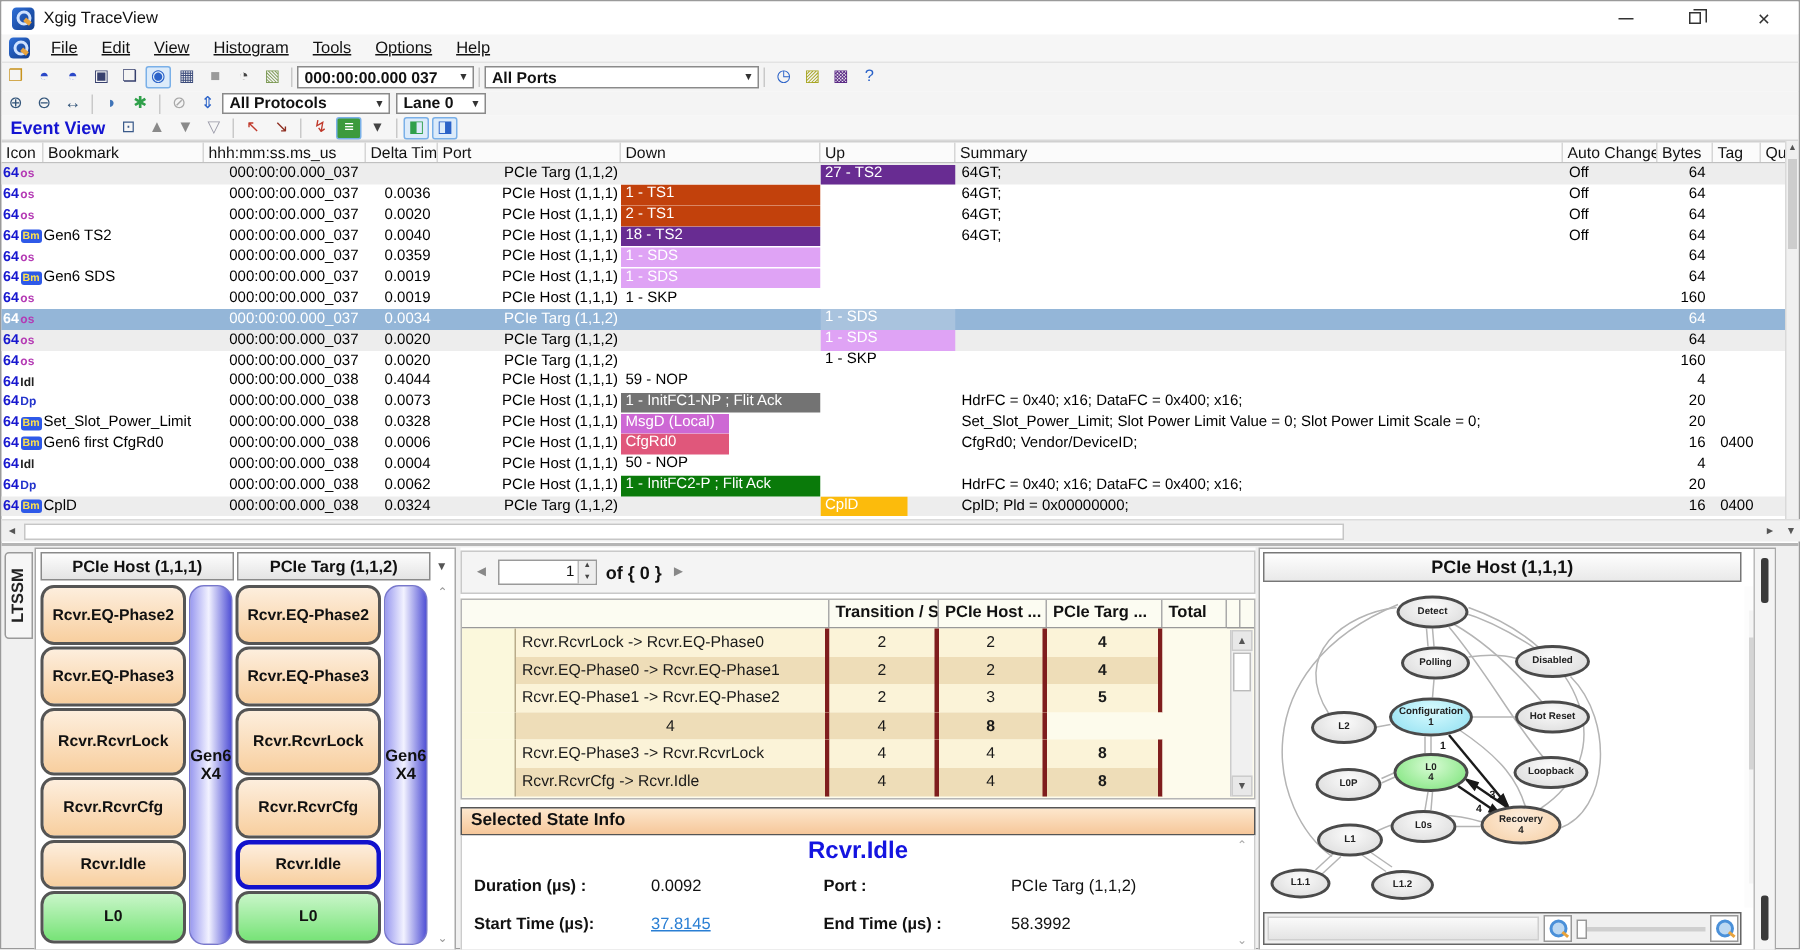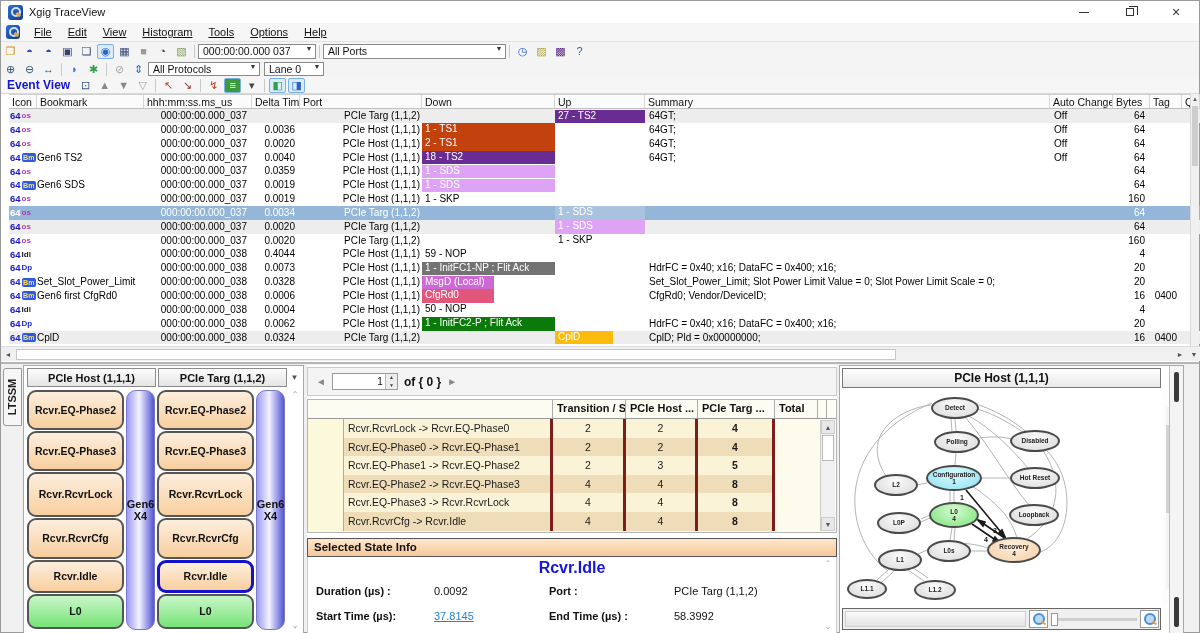--- a/index.html
+++ b/index.html
@@ -23,26 +23,26 @@
   .menubar .applogo { width:14px; height:14px; }
   .menu-item { padding:2px 8px;text-decoration:underline; }
 
   
   .toolbar1 { position:absolute; top:41px; left:0; right:0; height:19px; background:#f4f4f4; display:flex; align-items:center; }
   .toolbar2 { position:absolute; top:60px; left:0; right:0; height:16px; background:#f4f4f4; display:flex; align-items:center; }
   .eventbar { position:absolute; top:76px; left:0; right:0; height:17px; background:#f6f6f6; border-bottom:1px solid #d8d8d8; display:flex; align-items:center; }
   .tbi { width:17px; height:15px; display:flex; align-items:center; justify-content:center; font-size:11px; margin:0 1px; line-height:1; }
   .tbi.boxed { border:1px solid #7ab0e8; background:#dcebfa; border-radius:2px; }
   .tsep { width:1px; height:13px; background:#c9c9c9; margin:0 3px; }
-  .combo { height:15px; background:#fff; border:1px solid #8a8a8a; display:flex; align-items:flex-start; font-size:10.5px; color:#111; padding-left:4px; position:relative; }
+  .combo { height:15px; background:#fff; border:1px solid #8a8a8a; display:flex; align-items:center; font-size:10.5px; color:#111; padding-left:4px; position:relative;font-weight:bold; }
   .combo .arr { margin-left:auto; width:12px; text-align:center; font-size:7px; color:#333; }
   .ev-label { font-weight:bold; color:#1414d2; font-size:12px; padding:0 6px 0 6px; }
 
   
-  .etable { position:absolute; top:93px; left:8px; width:1191px; }
+  .etable { position:absolute; top:93px; left:0; width:1191px; }
   .egrid { display:grid; grid-template-columns:28px 107px 108px 48px 122px 133px 90px 405px 63px 37px 32px 18px; }
   .ehead { height:15px; background:#fbfbfb; border-top:1px solid #d0d0d0; border-bottom:1px solid #c0c0c0; }
   .ehead > div { font-size:10.5px; color:#111; padding:1px 3px 0 3px; border-right:1px solid #d6d6d6; white-space:nowrap; overflow:hidden; }
   .erow { height:13.85px; font-size:10px; color:#000; align-items:stretch; }
   .erow > div { white-space:nowrap; overflow:hidden; line-height:13.5px; }
   .erow.shade { background:#ededed; }
   .erow.sel { background:#94b6d8; color:#fff; }
   .cell-icon { display:flex; align-items:center; padding-left:1px; gap:1px; }
   .ic64 { color:#1717cf; font-weight:bold; font-size:9.5px; }
   .erow.sel .ic64 { color:#fff; }
@@ -686,21 +686,20 @@
             <div class="tr-grid tr-row odd">
               <div class="gut"></div>
               <div class="main">Rcvr.EQ-Phase1 -&gt; Rcvr.EQ-Phase2</div>
               <div class="main num">2</div>
               <div class="main num">3</div>
               <div class="main tot">5</div>
               <div class="fil"></div>
             </div>
             <div class="tr-grid tr-row even">
               <div class="gut"></div>
-              <div class="main">Rcvr.EQ-Phase2 -&gt; Rcvr.EQ-Phase3</div>
               <div class="main num">4</div>
               <div class="main num">4</div>
               <div class="main tot">8</div>
               <div class="fil"></div>
             </div>
             <div class="tr-grid tr-row odd">
               <div class="gut"></div>
               <div class="main">Rcvr.EQ-Phase3 -&gt; Rcvr.RcvrLock</div>
               <div class="main num">4</div>
               <div class="main num">4</div>

